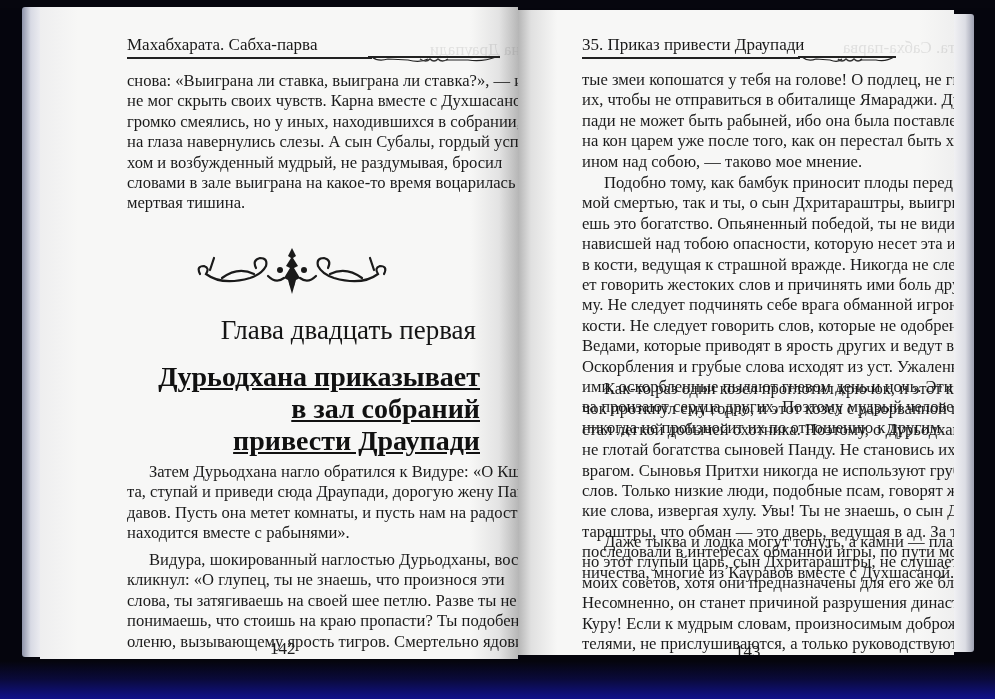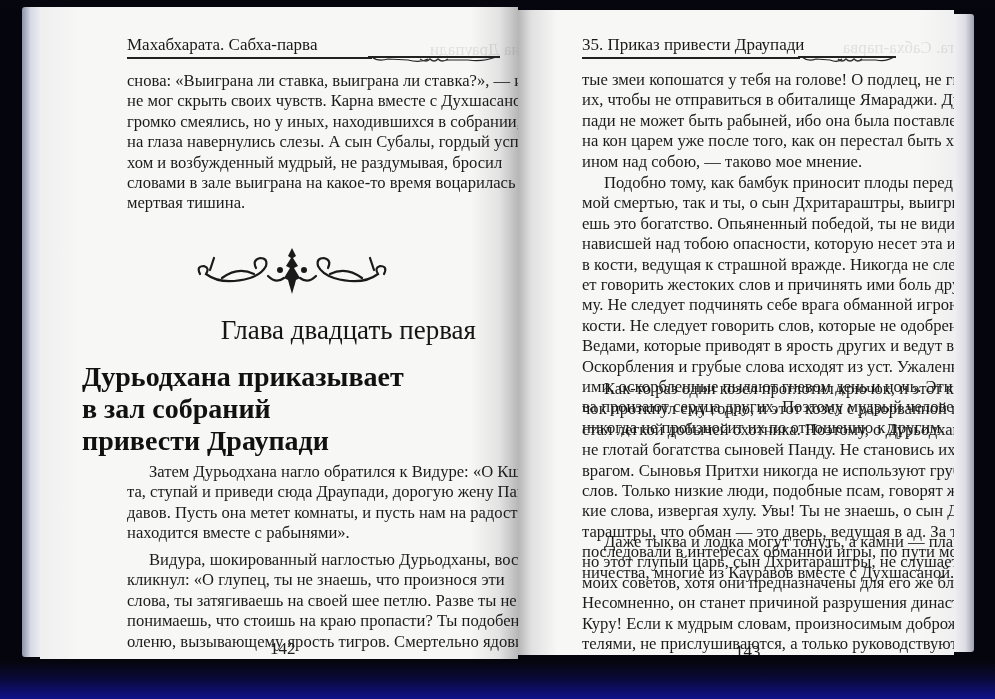--- a/index.html
+++ b/index.html
@@ -53,22 +53,22 @@
   .line.last { text-align-last: left; }
   .line.ind { padding-left: 22px; }
   .chapter-orn {
     position: absolute; left: 152px; top: 237px; width: 200px; height: 54px;
   }
   .chapter-title {
     position: absolute; left: 60px; width: 376px; top: 308px; text-align: right;
     font-size: 27px; color: #151515;
   }
   .chapter-heading {
-    position: absolute; left: 42px; width: 376px; top: 354px; text-align: left;
-    font-size: 28px; font-weight: bold; line-height: 32px; color: #111;
+    position: absolute; left: 64px; width: 376px; top: 354px; text-align: right;
+    font-size: 28px; font-weight: bold; line-height: 32px; color: #111; text-decoration: underline;
   }
   .page-number {
     position: absolute; font-size: 17px; color: #1a1a1a;
   }
   .ghost {
     position: absolute; color: rgba(60,60,60,0.12); font-size: 16px; line-height: 20px;
     white-space: nowrap; pointer-events: none;
   }
 </style>
 </head>

